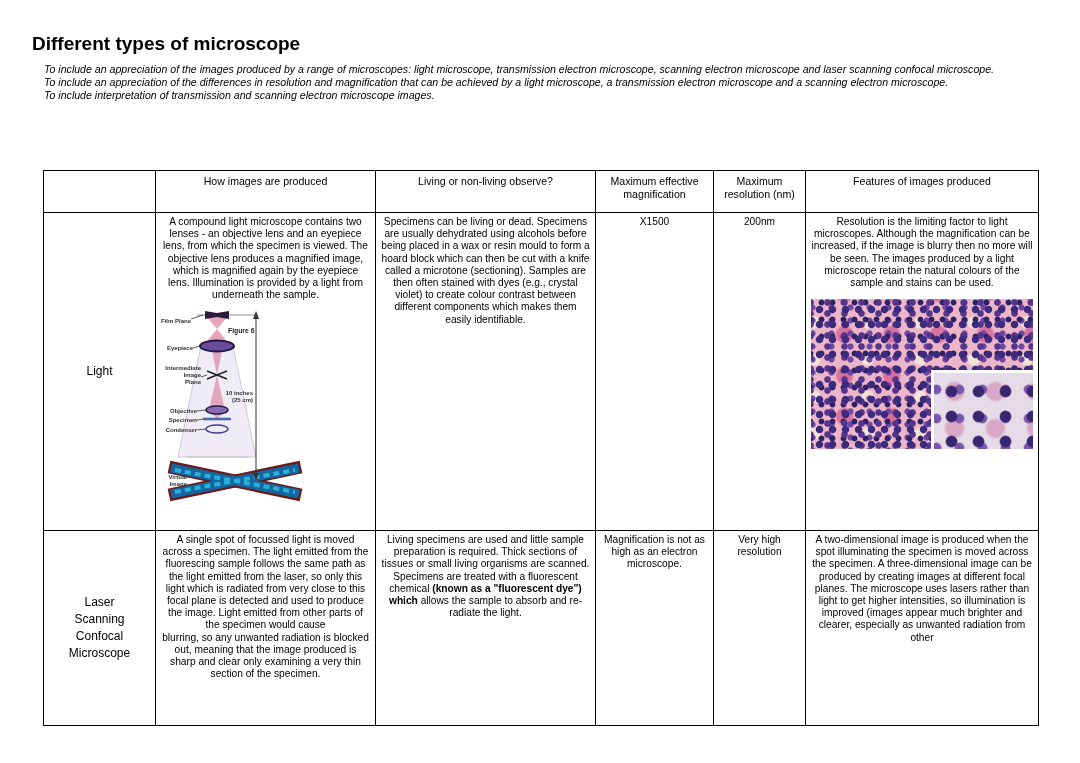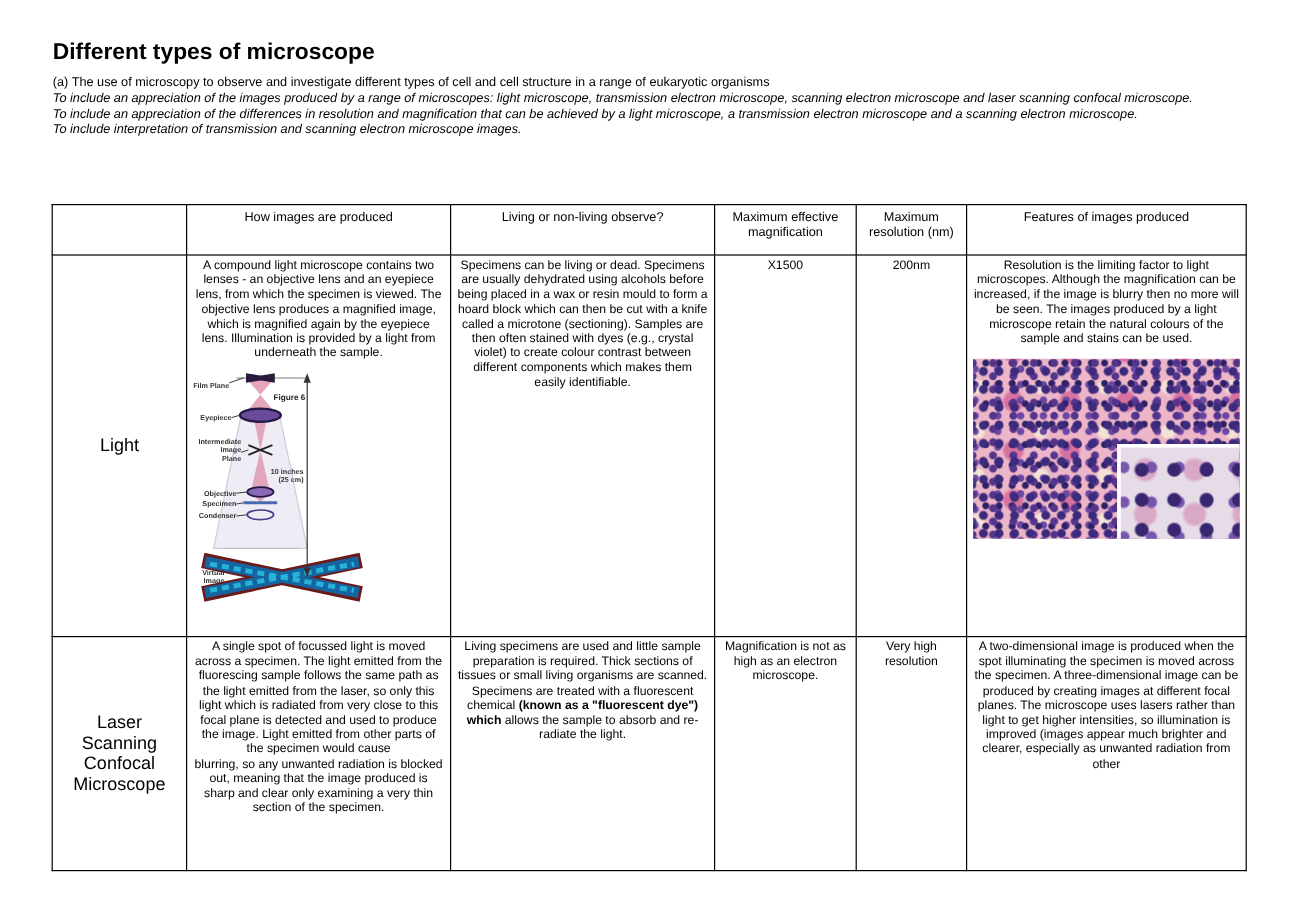--- a/index.html
+++ b/index.html
@@ -1,36 +1,36 @@
 <!DOCTYPE html>
 <html><head>
 <meta charset="utf-8">
 <style>
   * { box-sizing: border-box; }
   html,body { margin:0; padding:0; background:#fff; }
   .page {
     position:relative; width:1080px; height:763px; background:#ffffff;
     font-family:"Liberation Sans", sans-serif; color:#000; overflow:hidden;
   }
-  .title { position:absolute; left:44px; top:33px; margin:0; font-size:19px; font-weight:bold; }
+  .title { position:absolute; left:32px; top:33px; margin:0; font-size:19px; font-weight:bold; }
   .intro { position:absolute; left:44px; top:63px; width:994px; font-size:10.6px; line-height:13px; }
   .intro .it { font-style:italic; }
   table.mtable {
     position:absolute; left:43px; top:170px; width:995px;
     border-collapse:collapse; table-layout:fixed; background:#fff;
   }
   .mtable th, .mtable td {
     border:1px solid #000; padding:3px 5px; vertical-align:top;
     font-size:10.2px; line-height:12.2px; text-align:center; overflow:hidden;
   }
   .mtable th { font-weight:normal; font-size:10.6px; line-height:13px; padding-top:4px;margin-top:24px; }
   .hrow { height:42px; }
   .r1 { height:318px; }
   .r2 { height:195px; }
-  td.rowlabel { text-align:center; vertical-align:middle; font-size:15px; line-height:17px; padding:16px 16px; }
+  td.rowlabel { text-align:center; vertical-align:middle; font-size:12px; line-height:17px; padding:16px 16px; }
   .diagram { display:block; margin-top:6px; }
   .dlabel { font-size:6px; font-weight:bold; fill:#333; }
   .dfig { font-size:6.8px; font-weight:bold; fill:#222; }
   .micrograph {
     position:relative; width:222px; height:150px; margin-top:10px;
     background-color:#edb6c8;
     background-image:
       radial-gradient(circle, #3c2a7c 0 3.2px, rgba(60,42,124,0) 4.2px),
       radial-gradient(circle, #55348c 0 2.8px, rgba(85,52,140,0) 3.8px),
       radial-gradient(circle, #2e2064 0 2.4px, rgba(46,32,100,0) 3.4px),
@@ -53,21 +53,20 @@
   }
 </style>
 </head>
 <body>
 
 <div class="page">
 
   <h1 class="title">Different types of microscope</h1>
 
   <div class="intro">
-    <div>(a) The use of microscopy to observe and investigate different types of cell and cell structure in a range of eukaryotic organisms</div>
     <div class="it">To include an appreciation of the images produced by a range of microscopes: light microscope, transmission electron microscope, scanning electron microscope and laser scanning confocal microscope.</div>
     <div class="it">To include an appreciation of the differences in resolution and magnification that can be achieved by a light microscope, a transmission electron microscope and a scanning electron microscope.</div>
     <div class="it">To include interpretation of transmission and scanning electron microscope images.</div>
   </div>
 
   <table class="mtable">
     <colgroup>
       <col style="width:112px">
         <col style="width:220px">
         <col style="width:220px">

